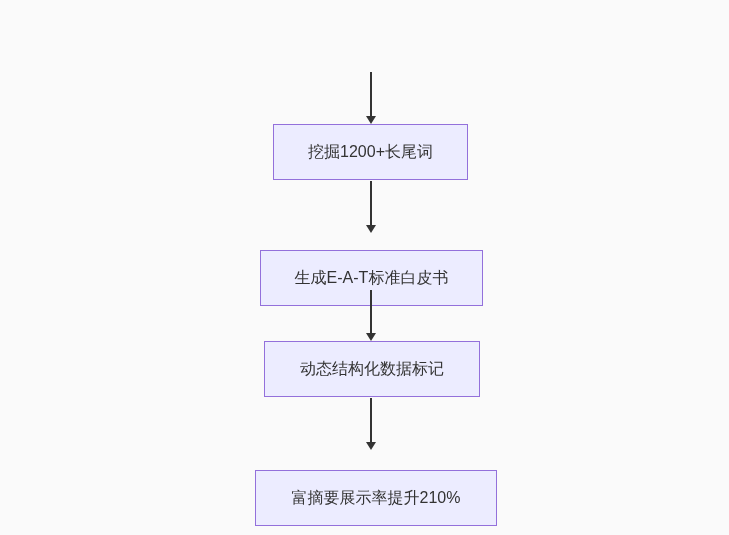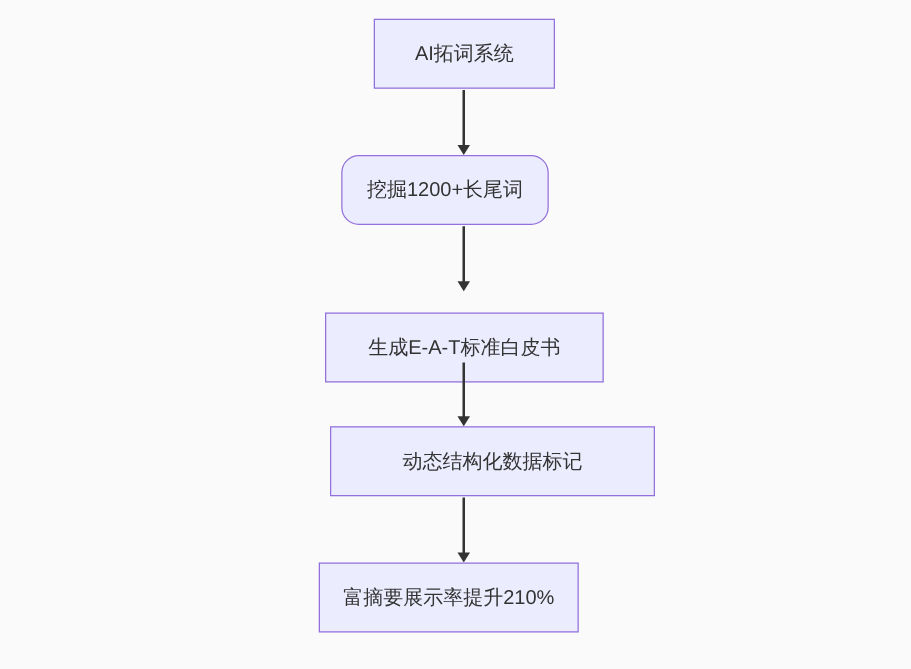--- a/index.html
+++ b/index.html
@@ -27,24 +27,24 @@
     border: 1px solid var(--node-border);
     color: var(--text);
     font-size: 16px;
     display: flex;
     align-items: center;
     justify-content: center;
     text-align: center;
     white-space: nowrap;
   }
   .node-1 { left: 299px; top: 15px;  width: 145px; height: 56px; }
-  .node-2 { left: 273px; top: 124px; width: 166px; height: 56px; border-radius: 14px; }
+  .node-2 { left: 273px; top: 124px; width: 195px; height: 56px; }
   .node-3 { left: 260px; top: 250px; width: 223px; height: 56px; }
-  .node-4 { left: 264px; top: 341px; width: 260px; height: 56px; }
-  .node-5 { left: 255px; top: 450px; width: 208px; height: 56px; }
+  .node-4 { left: 264px; top: 341px; width: 216px; height: 56px; }
+  .node-5 { left: 255px; top: 470px; width: 242px; height: 56px; }
 
   .edge {
     position: absolute;
     left: 366px;
     width: 10px;
   }
   .edge-1 { top: 72px;  height: 52px; }
   .edge-2 { top: 181px; height: 52px; }
   .edge-3 { top: 290px; height: 51px; }
   .edge-4 { top: 398px; height: 52px; }
@@ -61,23 +61,20 @@
     border-left: 5px solid transparent;
     border-right: 5px solid transparent;
     border-top: 8px solid var(--edge);
   }
 </style>
 </head>
 <body>
 
 <div class="canvas">
 
-  <div class="node node-1">
-    <span>AI拓词系统</span>
-  </div>
 
   <div class="edge edge-1">
     <div class="edge-line"></div>
     <div class="edge-head"></div>
   </div>
 
   <div class="node node-2">
     <span>挖掘1200+长尾词</span>
   </div>
 

